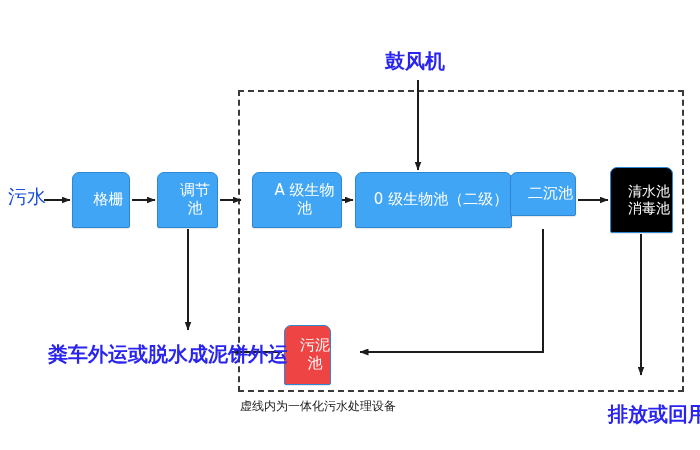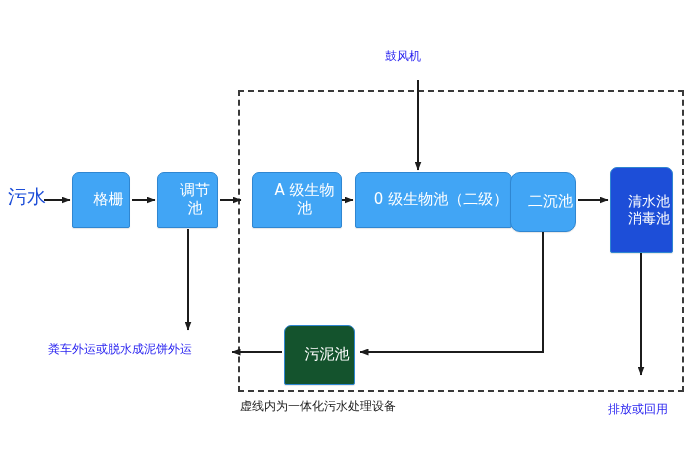--- a/index.html
+++ b/index.html
@@ -43,22 +43,22 @@
     position: absolute;
     white-space: nowrap;
     line-height: 1.1;
   }
   .label.dark {
     color: #1a1a1a;
     font-size: 19px;
   }
   .label.blue {
     color: #2a24f0;
-    font-size: 12px;
-    font-weight: normal;
+    font-size: 20px;
+    font-weight: bold;
   }
   .label.caption {
     color: #1a1a1a;
     font-size: 12px;
   }
   
   .dashed-box {
     position: absolute;
     box-sizing: border-box;
     border: 2px dashed #3a3a3a;
@@ -114,24 +114,24 @@
 
     <line x1="282" y1="352" x2="232" y2="352" marker-end="url(#arrowhead)"></line>
 
     <line x1="641" y1="234" x2="641" y2="375" marker-end="url(#arrowhead)"></line>
   </svg>
 
   <div class="node" style="left: 72px; top: 172px; width: 58px; height: 56px; background: rgb(65, 165, 245); border-color: rgb(47, 134, 209); color: rgb(255, 255, 255);">格栅</div>
   <div class="node" style="left: 157px; top: 172px; width: 61px; height: 56px; background: rgb(65, 165, 245); border-color: rgb(47, 134, 209); color: rgb(255, 255, 255);">调节池</div>
   <div class="node" style="left: 252px; top: 172px; width: 90px; height: 56px; background: rgb(65, 165, 245); border-color: rgb(47, 134, 209); color: rgb(255, 255, 255);">A 级生物池</div>
   <div class="node" style="left: 355px; top: 172px; width: 157px; height: 56px; background: rgb(65, 165, 245); border-color: rgb(47, 134, 209); color: rgb(255, 255, 255);">0 级生物池（二级）</div>
-  <div class="node" style="left: 510px; top: 172px; width: 66px; height: 60px; background: rgb(65, 165, 245); border-color: rgb(47, 134, 209); color: rgb(255, 255, 255); border-radius: 10px;">二沉池</div>
-  <div class="node two-line" style="left: 610px; top: 167px; width: 63px; height: 86px; background: #1d4ed8; border-color: rgb(47, 134, 209); color: rgb(255, 255, 255);">清水池
+  <div class="node" style="left: 510px; top: 172px; width: 66px; height: 44px; background: rgb(65, 165, 245); border-color: rgb(47, 134, 209); color: rgb(255, 255, 255);">二沉池</div>
+  <div class="node two-line" style="left: 610px; top: 167px; width: 63px; height: 66px; background: #000000; border-color: rgb(47, 134, 209); color: rgb(255, 255, 255);">清水池
 消毒池</div>
-  <div class="node" style="left: 284px; top: 325px; width: 71px; height: 60px; background: #14532d; border-color: rgb(47, 134, 209); color: rgb(255, 255, 255);">污泥池</div>
+  <div class="node" style="left: 284px; top: 325px; width: 47px; height: 60px; background: #ef4444; border-color: rgb(47, 134, 209); color: rgb(255, 255, 255);">污泥池</div>
 
   <div class="label dark" style="left: 8px; top: 186px; color: #1d4ed8;">污水</div>
 
   <div class="label blue" style="left: 385px; top: 50px; color: rgb(42, 36, 240);">鼓风机</div>
 
   <div class="label blue" style="left: 48px; top: 343px; color: rgb(42, 36, 240);">粪车外运或脱水成泥饼外运</div>
 
   <div class="label blue" style="left: 608px; top: 403px; color: rgb(42, 36, 240);">排放或回用</div>
 
   <div class="label caption" style="left: 240px; top: 400px; color: rgb(26, 26, 26);">虚线内为一体化污水处理设备</div>

